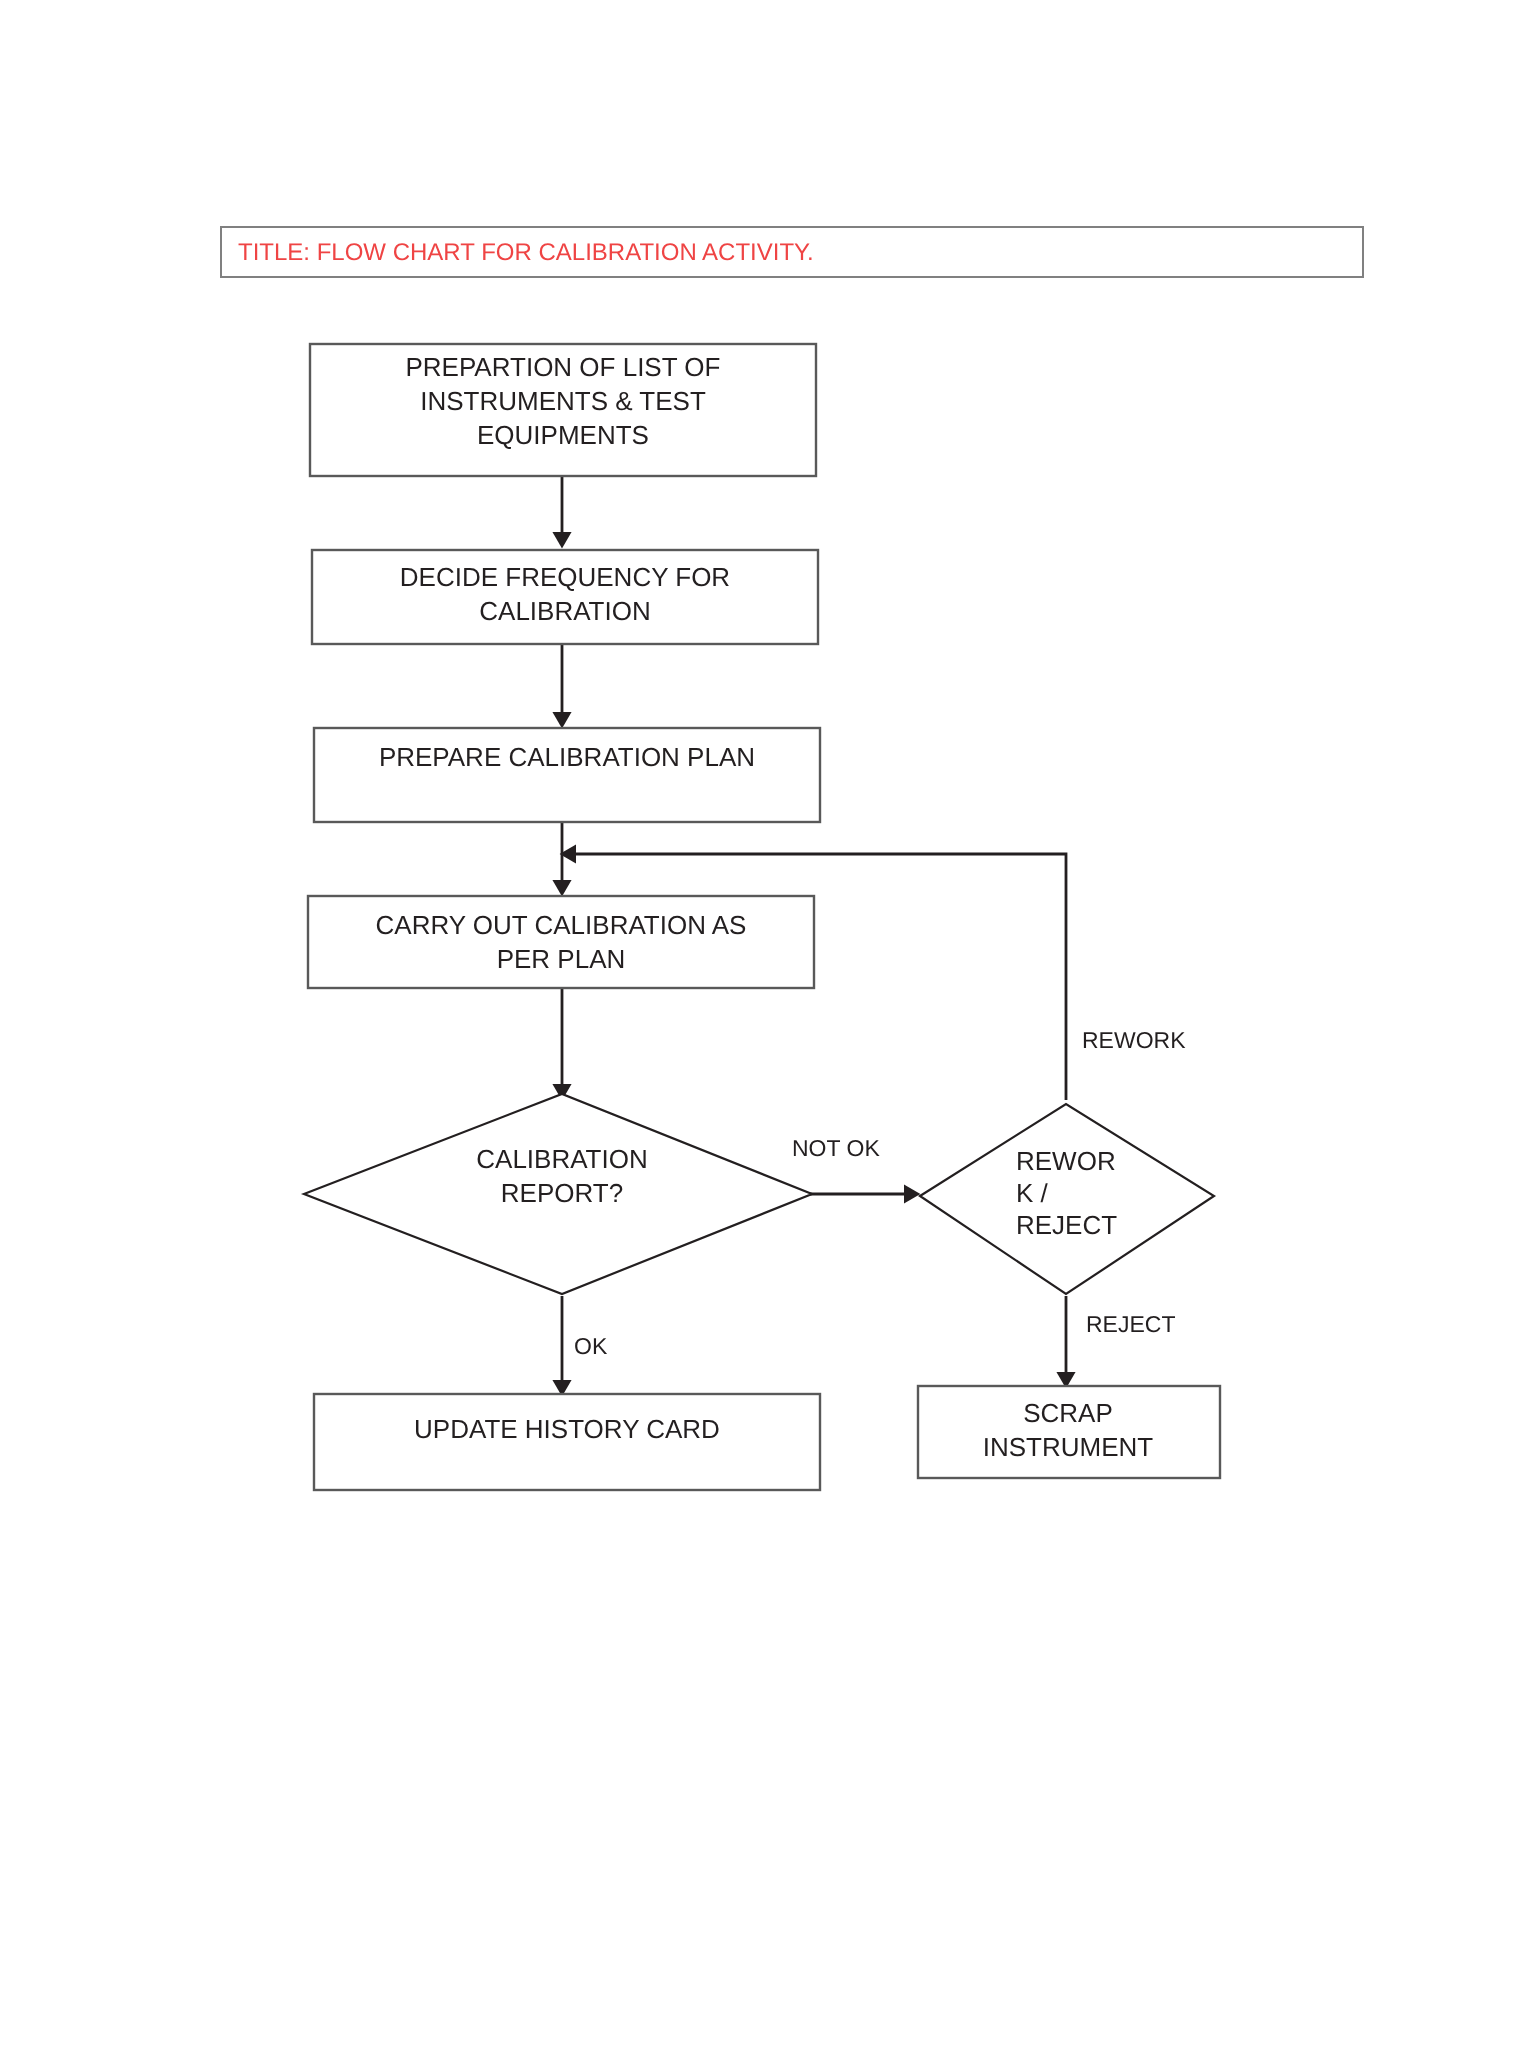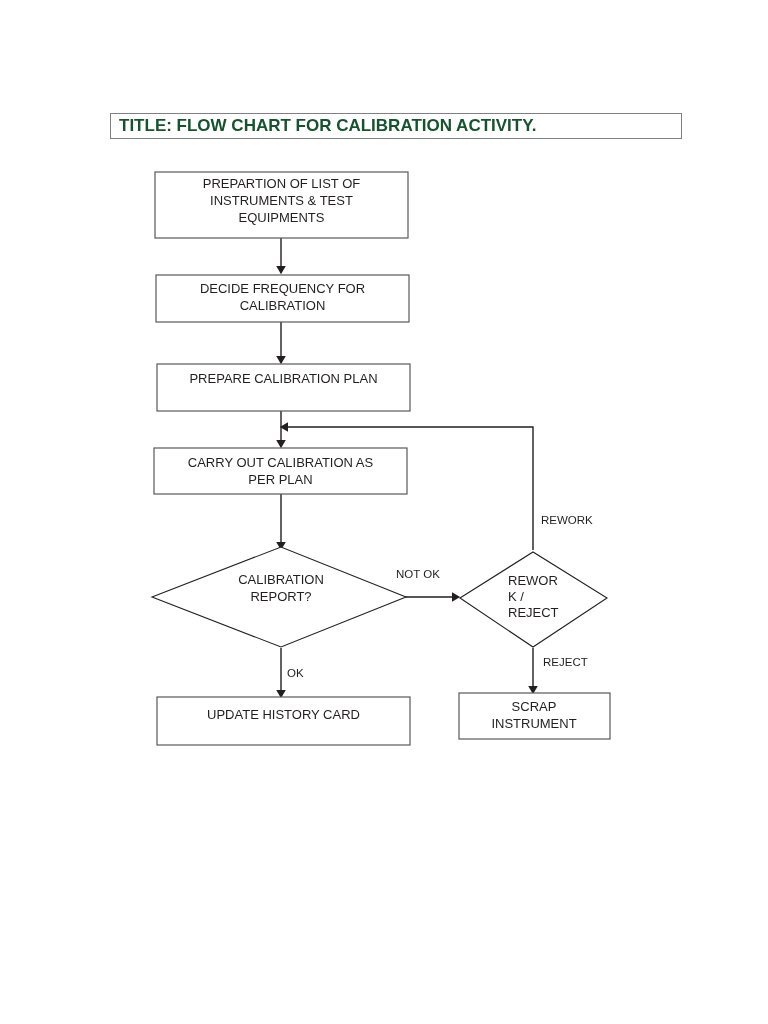--- a/index.html
+++ b/index.html
@@ -27,26 +27,25 @@
     top: 113px;
     width: 572px;
     height: 26px;
     box-sizing: border-box;
     border: 1px solid #808080;
     background: #ffffff;
     display: flex;
     align-items: center;
   }
   #title-bar .title-text {
-    font-size: 17px;
-    color: #14532d;
+    font-size: 12px;
+    color: #ef4444;
     padding-left: 8px;
     letter-spacing: 0px;
     white-space: nowrap;
-    font-weight: bold;
   }
   #flow-svg {
     position: absolute;
     left: 0;
     top: 0;
   }
   .node-text {
     font-family: "Liberation Sans", sans-serif;
     font-size: 13px;
     fill: #231f20;

